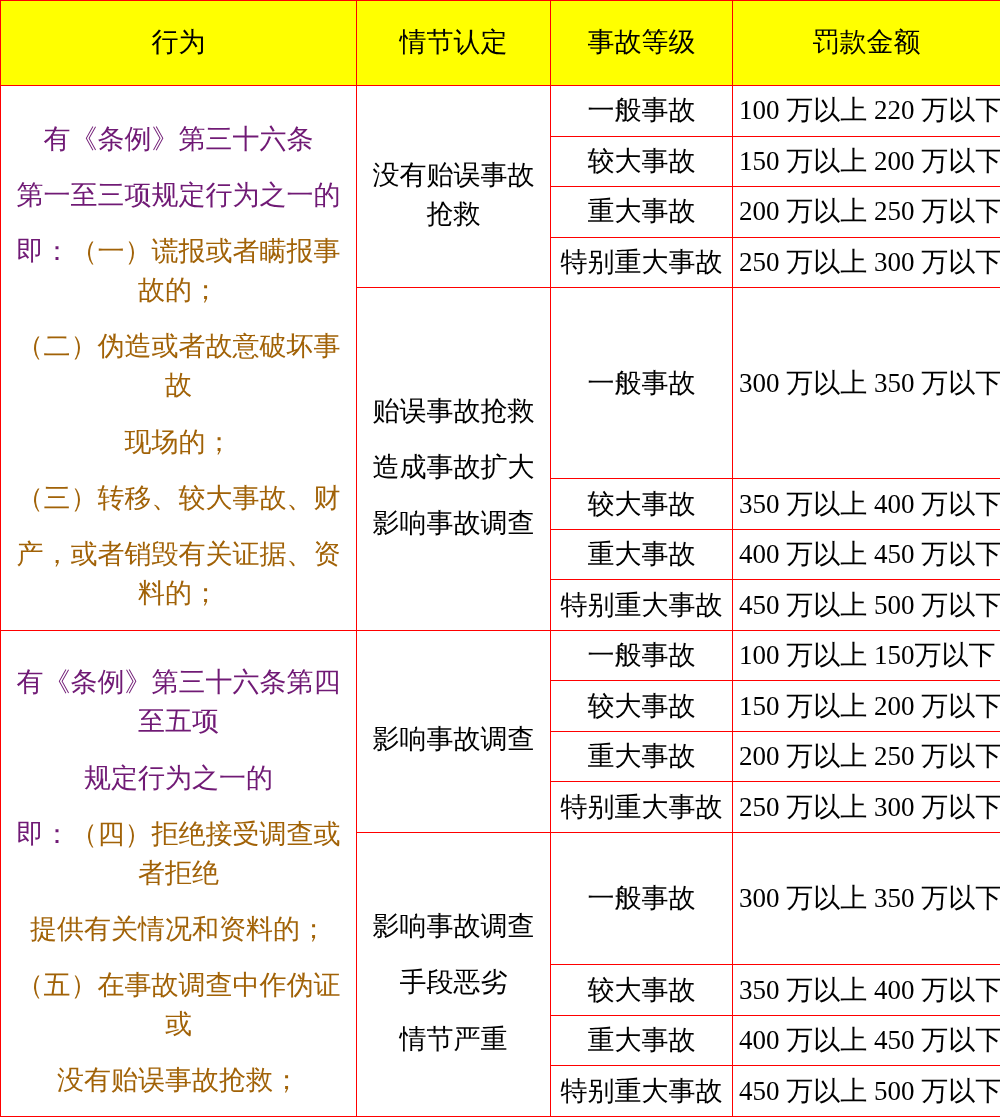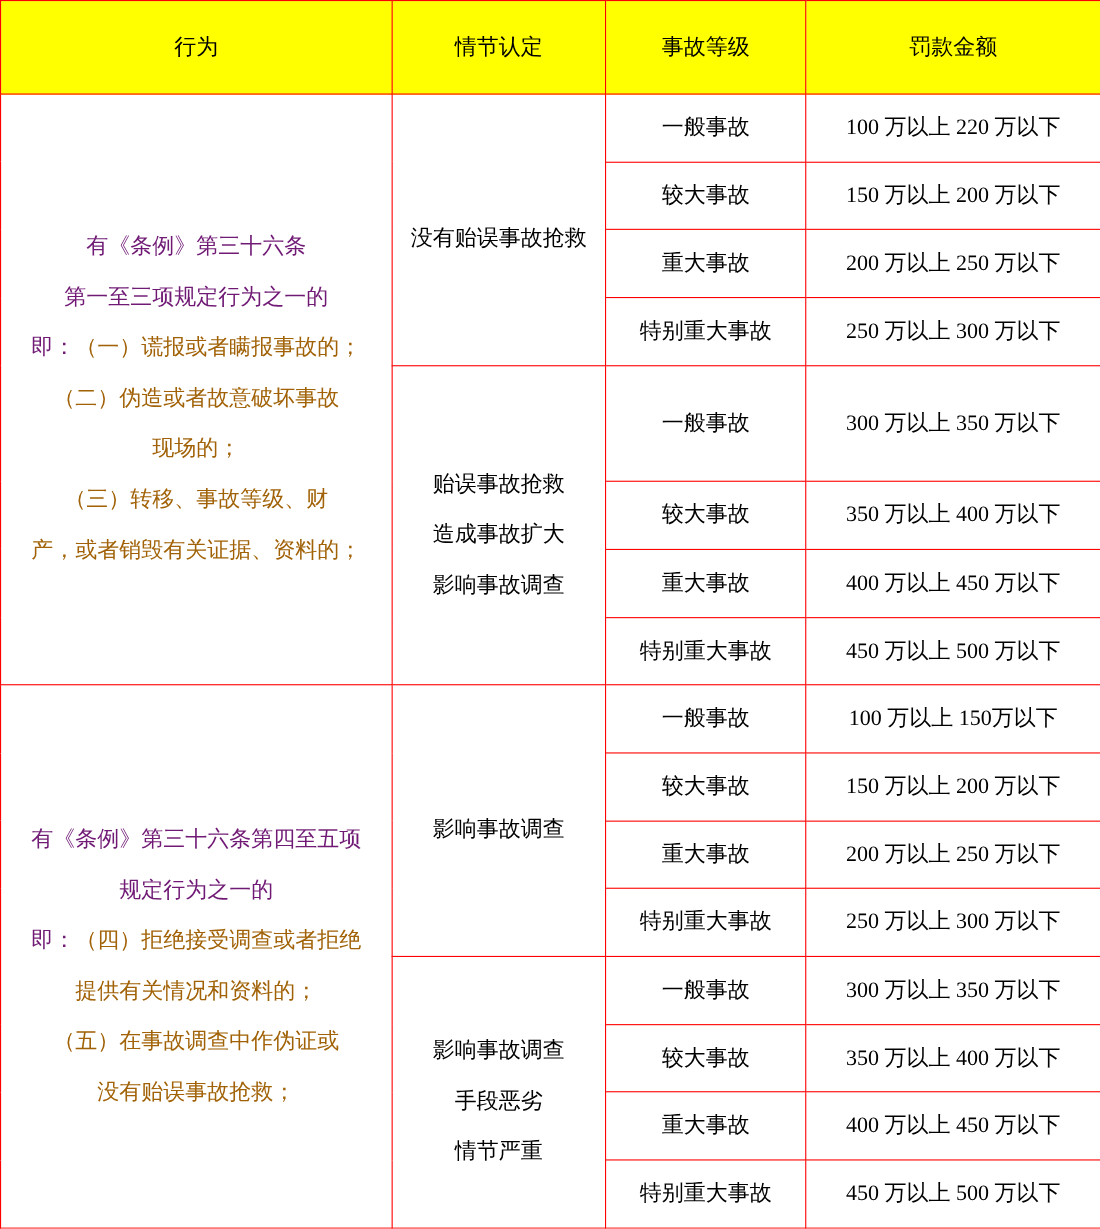--- a/index.html
+++ b/index.html
@@ -18,21 +18,21 @@
     width: 1000px;
     height: 1117px;
     table-layout: fixed;
   }
   table.penalty-table td,
   table.penalty-table th {
     border: 1px solid #ff0000;
     padding: 4px 6px;
     text-align: center;
     vertical-align: middle;
-    font-size: 20px;
+    font-size: 27px;
     line-height: 1.45;
     font-weight: normal;
   }
   thead th {
     background: #ffff00;
     font-size: 21px;
     height: 76px;
     font-weight: normal;
   }
   
@@ -88,21 +88,21 @@
   </thead>
   <tbody>
 
     <tr>
       <td class="behavior-cell" rowspan="8">
         <span class="stack-line black-line">有《条例》第三十六条</span>
         <span class="stack-line black-line">第一至三项规定行为<b class="bold-seg">之一</b>的</span>
         <span class="stack-line"><span class="black-line">即：</span><span class="red-line">（一）谎报或者瞒报事故的；</span></span>
         <span class="stack-line red-line">（二）伪造或者故意破坏事故</span>
         <span class="stack-line red-line">现场的；</span>
-        <span class="stack-line red-line">（三）转移、事故等级、财</span>
+        <span class="stack-line red-line">（三）转移、较大事故、财</span>
         <span class="stack-line red-line">产，或者销毁有关证据、资料的；</span>
       </td>
       <td class="circumstance-cell" rowspan="4">
         <span class="stack-line">没有贻误事故抢救</span>
       </td>
       <td class="level-cell">一般事故</td>
       <td class="amount-cell">100 万以上 220 万以下</td>
     </tr>
     <tr>
       <td class="level-cell">较大事故</td>

